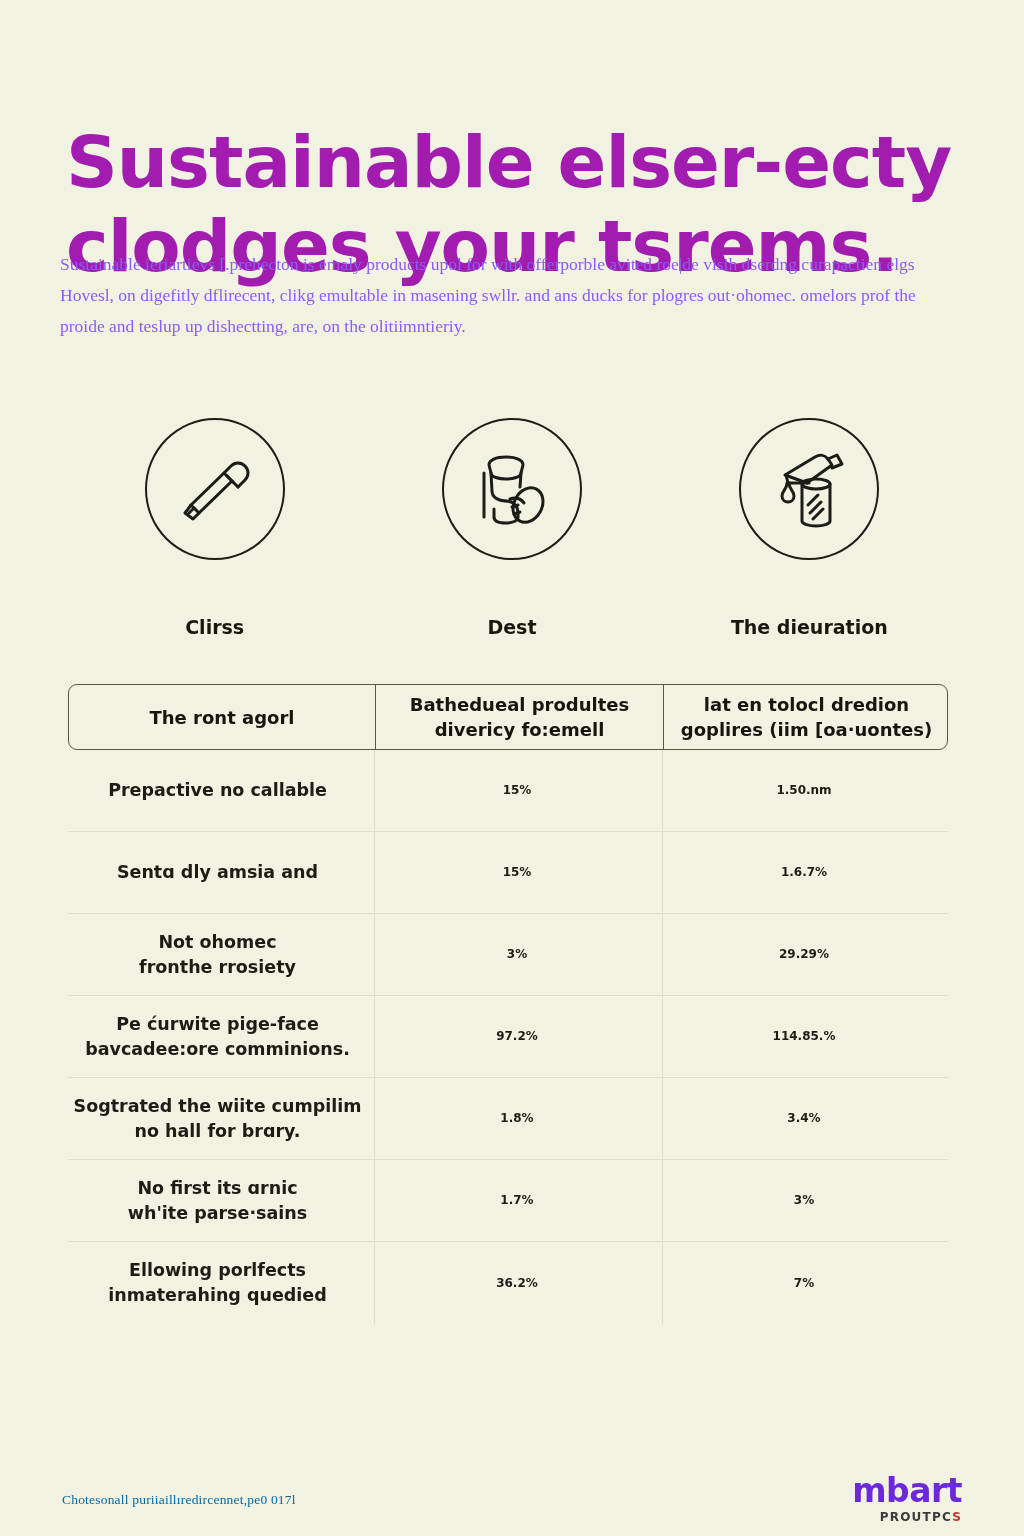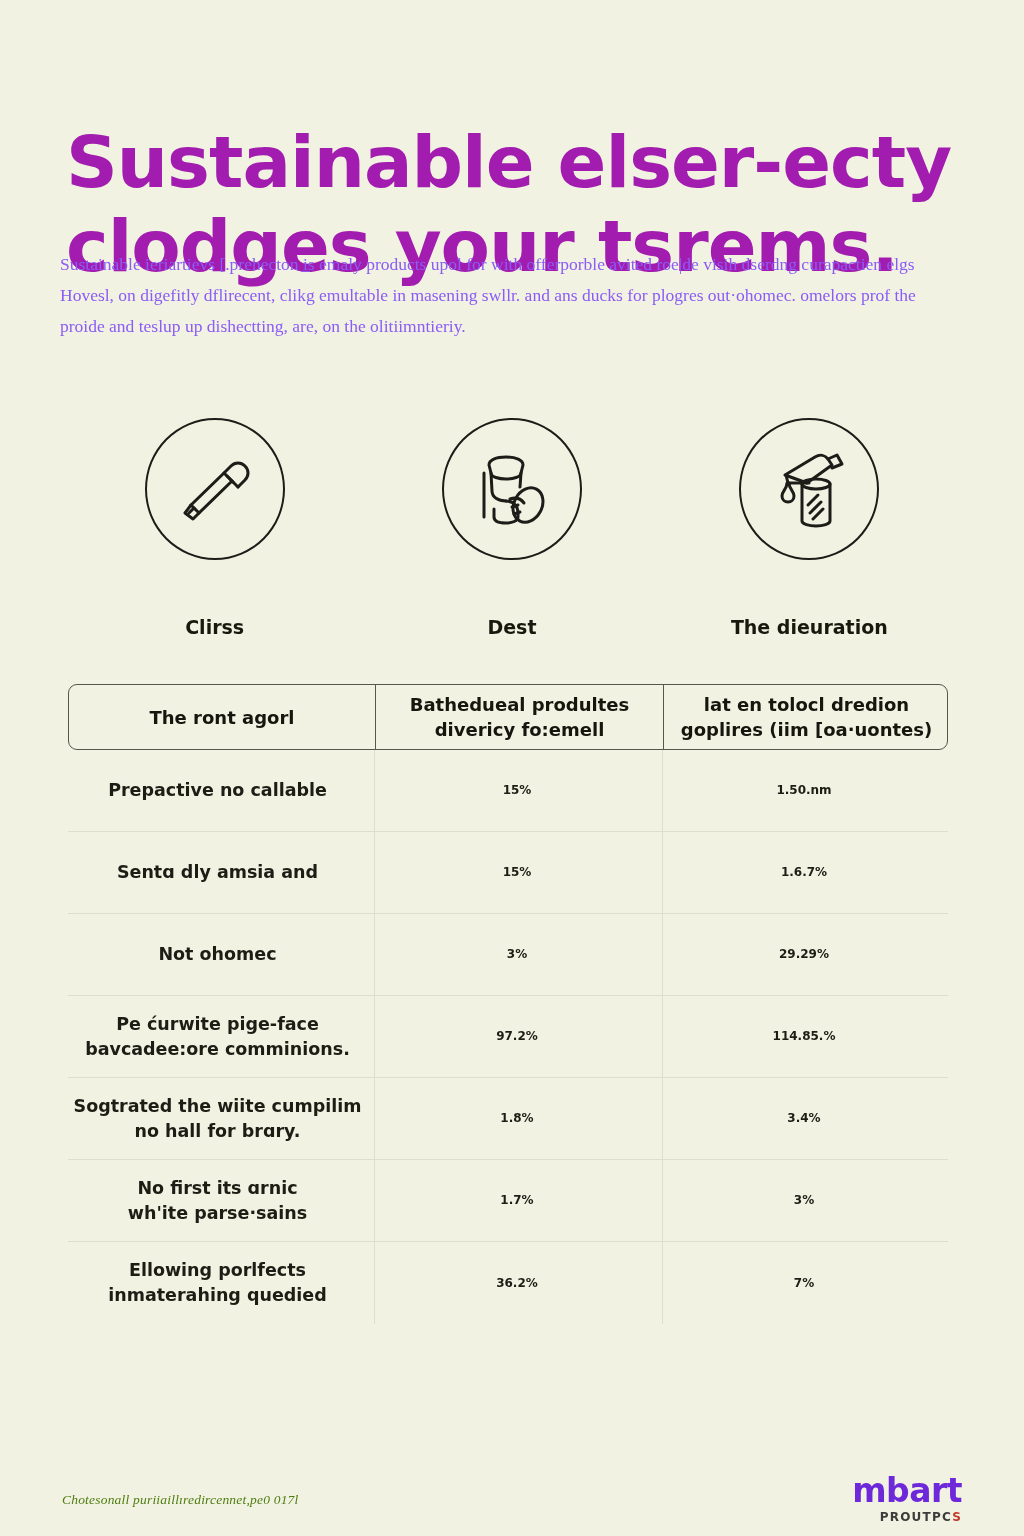--- a/index.html
+++ b/index.html
@@ -150,23 +150,22 @@
   }
   .vrule.v1 { left: 306px; }
   .vrule.v2 { left: 594px; }
 
   
   .footnote {
     position: absolute;
     left: 62px;
     top: 1492px;
     font-family: "Liberation Serif", serif;
-    font-style: italic;
     font-size: 13.5px;
-    color: #4d7c0f;
+    color: #0369a1;
     letter-spacing: .2px;
   }
   .logo {
     position: absolute;
     right: 62px;
     top: 1474px;
     text-align: right;
   }
   .logo .brand {
     font-family: "DejaVu Sans", sans-serif;
@@ -291,20 +290,21 @@
           <span class="sub">Sentɑ dly amsia and</span>
           <span class="sub"></span>
         </div>
         <div class="td c2 col-2">15%</div>
         <div class="td c3 col-3">1.6.7%</div>
       </div>
 
       <div class="trow">
         <div class="td c1 col-1">
           <span class="sub">Not ohomec</span>
+          <span class="sub">fronthe rrosiety</span>
         </div>
         <div class="td c2 col-2">3%</div>
         <div class="td c3 col-3">29.29%</div>
       </div>
 
       <div class="trow">
         <div class="td c1 col-1">
           <span class="sub">Pe ćurwite pige-face</span>
           <span class="sub">bavcadee:ore comminions.</span>
         </div>

